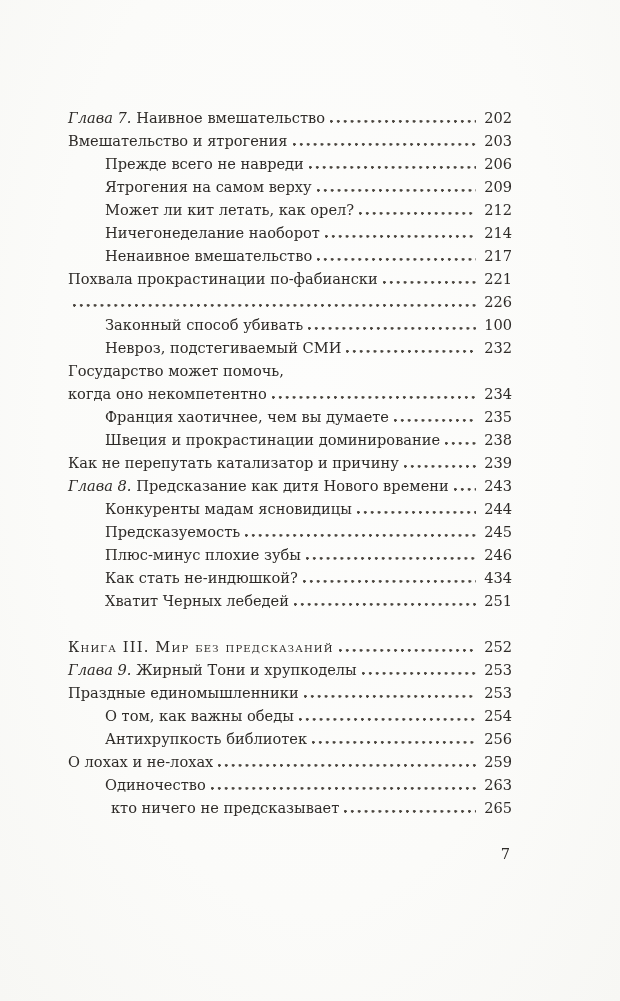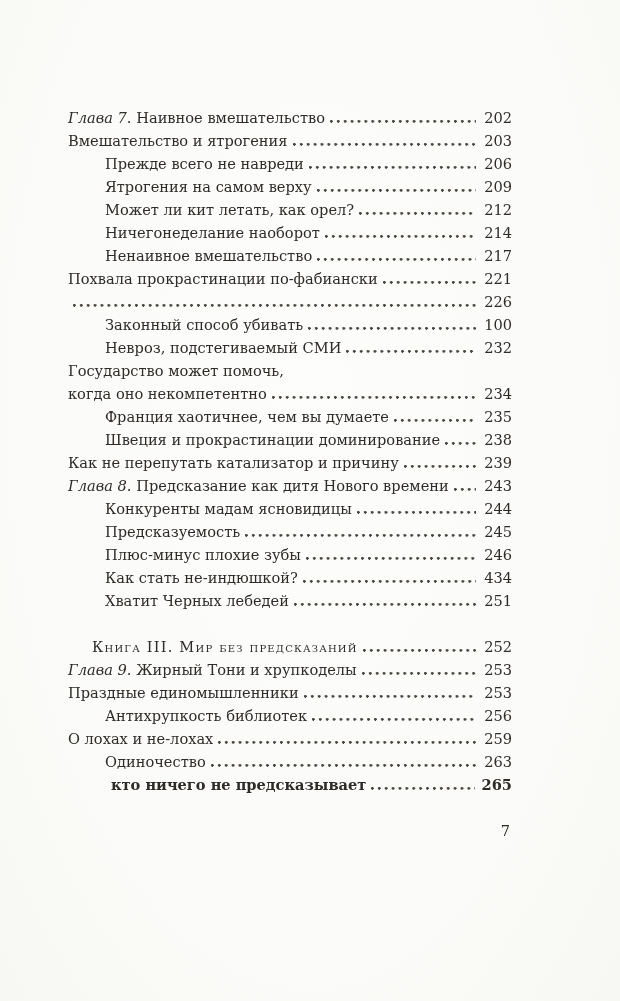--- a/index.html
+++ b/index.html
@@ -22,22 +22,22 @@
     width: 444px;
   }
   .toc-row {
     display: flex;
     align-items: baseline;
     line-height: 23px;
     font-size: 14.6px;
     white-space: nowrap;
   }
   .toc-row.lvl1 { padding-left: 37px; }
-  .toc-row.cont  { padding-left: 43px; font-weight: bold; }
-  .toc-row.gap-before { margin-top: 23px; margin-left: 24px; }
+  .toc-row.cont  { padding-left: 43px; }
+  .toc-row.gap-before { margin-top: 23px; }
   .toc-row.smallcaps .title {
     font-variant: small-caps;
     letter-spacing: 1.2px;
   }
   .prefix {
     font-style: italic;
     margin-right: 4.8px;
     flex: 0 0 auto;
   }
   .title {
@@ -215,20 +215,26 @@
     <span class="pagenum">253</span>
   </div>
       <div class="toc-row lvl0">
 
     <span class="title">Праздные единомышленники</span>
     <span class="leader"></span>
     <span class="pagenum">253</span>
   </div>
       <div class="toc-row lvl1">
 
+    <span class="title">О том, как важны обеды</span>
+    <span class="leader"></span>
+    <span class="pagenum">254</span>
+  </div>
+      <div class="toc-row lvl1">
+
     <span class="title">Антихрупкость библиотек</span>
     <span class="leader"></span>
     <span class="pagenum">256</span>
   </div>
       <div class="toc-row lvl0">
 
     <span class="title">О лохах и не-лохах</span>
     <span class="leader"></span>
     <span class="pagenum">259</span>
   </div>

